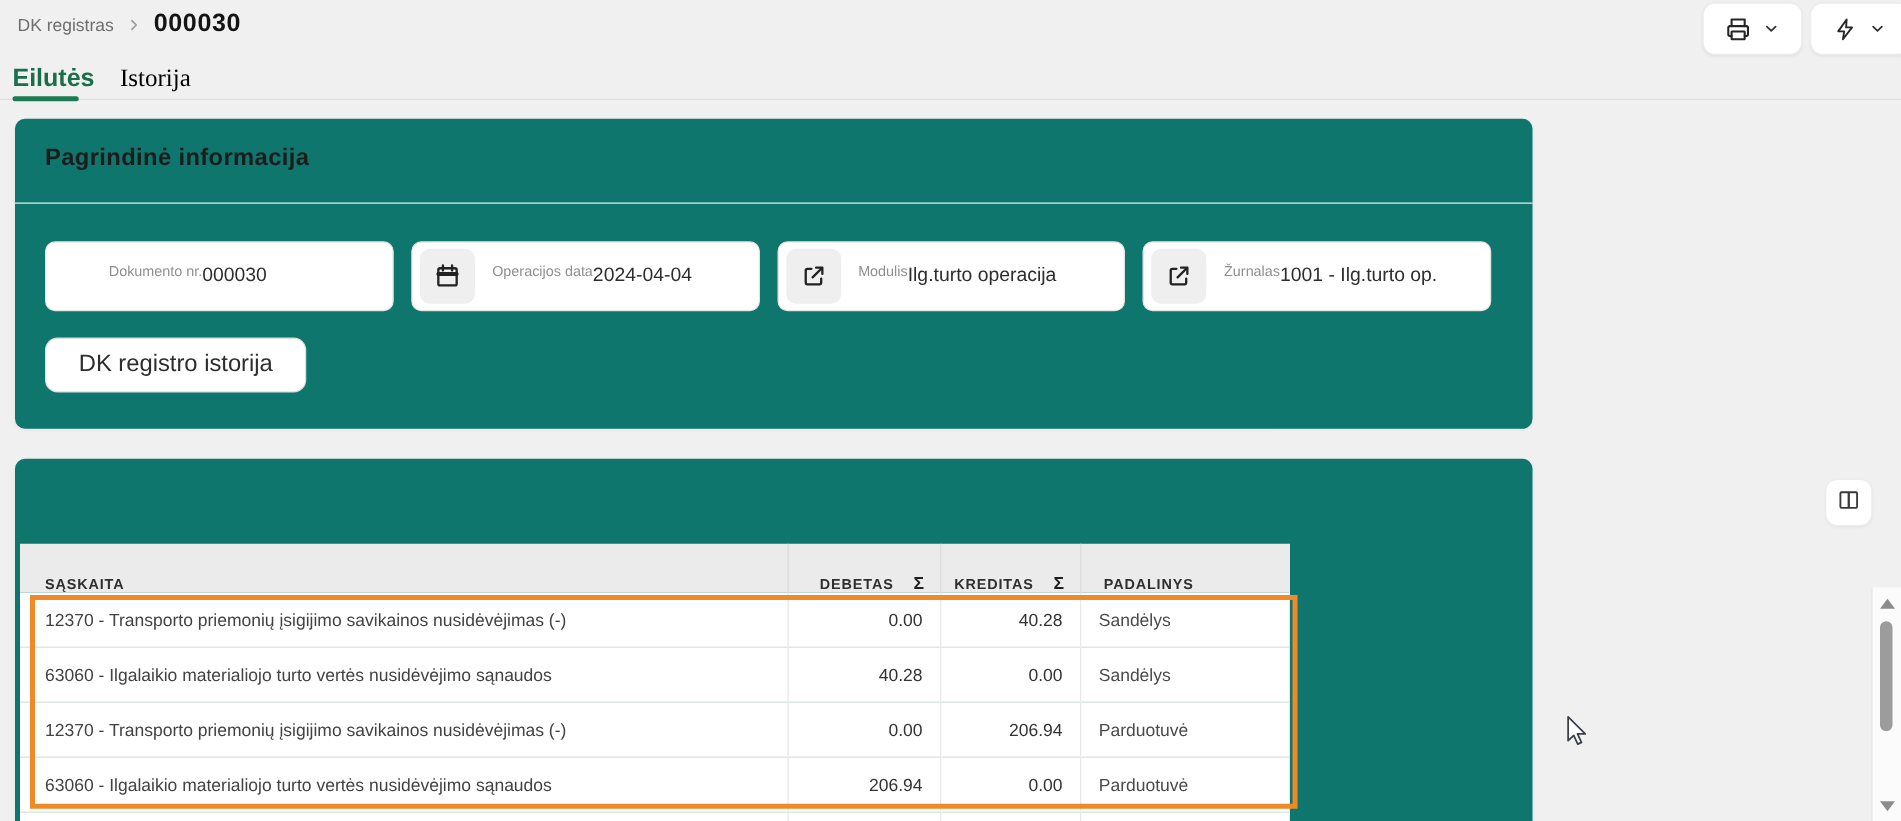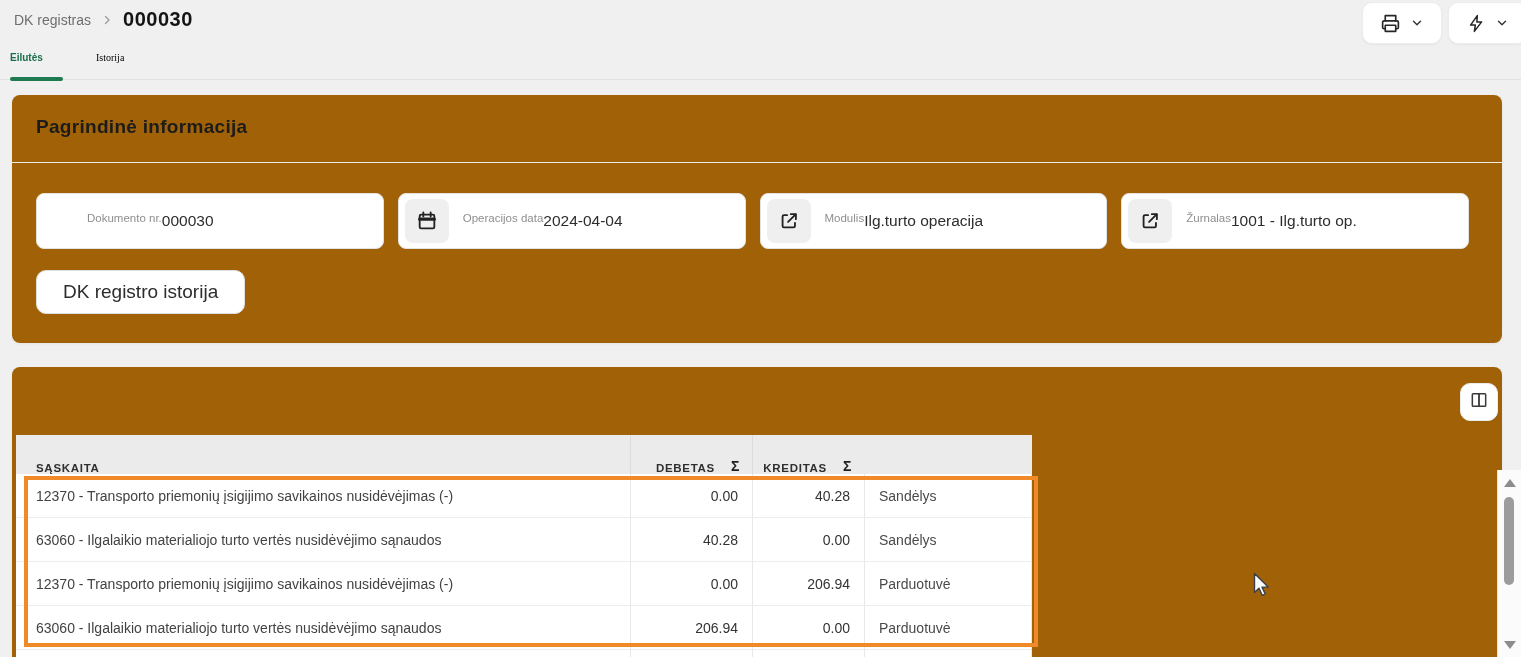--- a/index.html
+++ b/index.html
@@ -12,27 +12,27 @@
   .crumb-sep{display:flex;align-items:center;color:#9a9a9a;}
   .crumb-current{font-size:20px;font-weight:700;color:#141414;letter-spacing:.5px;}
 
   .tb-btn{position:absolute;top:2px;height:40px;width:78px;background:#fff;border:1px solid #ececec;
     border-radius:10px;box-shadow:0 1px 2px rgba(0,0,0,.05);display:flex;align-items:center;justify-content:center;gap:9px;cursor:pointer;}
   .tb-btn svg{display:block;}
 
   
   .tabs{position:absolute;left:0;top:52px;width:100%;height:29px;}
   .tabs-divider{position:absolute;left:0;top:27px;width:100%;height:1px;background:#e2e2e2;}
-  .tab{position:absolute;top:0;font-size:10px;cursor:pointer;}
+  .tab{position:absolute;top:0;font-size:20px;cursor:pointer;}
   .tab-active{left:10px;color:#1a6e4b;font-weight:700;}
   .tab-inactive{left:96px;color:#000000;font-family:Liberation Serif, serif;}
   .tab-underline{position:absolute;left:10px;top:25px;width:53px;height:4px;background:#1e7b51;border-radius:2px;}
 
   
-  .card{position:absolute;left:12px;width:1490px;background:#a16207;border-radius:8px;box-shadow:0 1px 3px rgba(0,0,0,.05);}
+  .card{position:absolute;left:12px;width:1214px;background:#0f766e;border-radius:8px;box-shadow:0 1px 3px rgba(0,0,0,.05);}
   .card-info{top:95px;height:248px;}
   .card-table{top:367px;height:300px;border-bottom-left-radius:0;border-bottom-right-radius:0;}
 
   .card-title{position:absolute;left:24px;top:21px;font-size:19px;font-weight:700;color:#1c1c1c;letter-spacing:.3px;}
   .card-divider{position:absolute;left:0;top:67px;width:100%;height:1px;background:#ececec;}
 
   .fields-row{position:absolute;left:24px;right:33px;top:98px;display:flex;gap:14px;}
   .field-box{flex:1;height:56px;border:1px solid #e2e2e2;border-radius:8px;background:#fff;display:flex;align-items:center;box-sizing:border-box;cursor:pointer;}
   .field-chip{width:44px;height:44px;margin-left:6px;border-radius:8px;background:#efefef;display:flex;align-items:center;justify-content:center;flex:none;}
   .field-text{display:flex;flex-direction:row;margin-left:14px;min-width:0;}
@@ -202,20 +202,23 @@
           <span>SĄSKAITA</span>
         </div>
         <div class="hcell num">
           <span>DEBETAS</span>
           <span class="sigma">Σ</span>
         </div>
         <div class="hcell num">
           <span>KREDITAS</span>
           <span class="sigma">Σ</span>
         </div>
+        <div class="hcell dep">
+          <span>PADALINYS</span>
+        </div>
       </div>
 
       <div id="table-body">
           <div class="tgrid trow tbl-rightline">
             <div class="tcell c-acc">12370 - Transporto priemonių įsigijimo savikainos nusidėvėjimas (-)</div>
             <div class="tcell c-num">0.00</div>
             <div class="tcell c-num">40.28</div>
             <div class="tcell c-dep">Sandėlys</div>
           </div>
           <div class="tgrid trow tbl-rightline">

